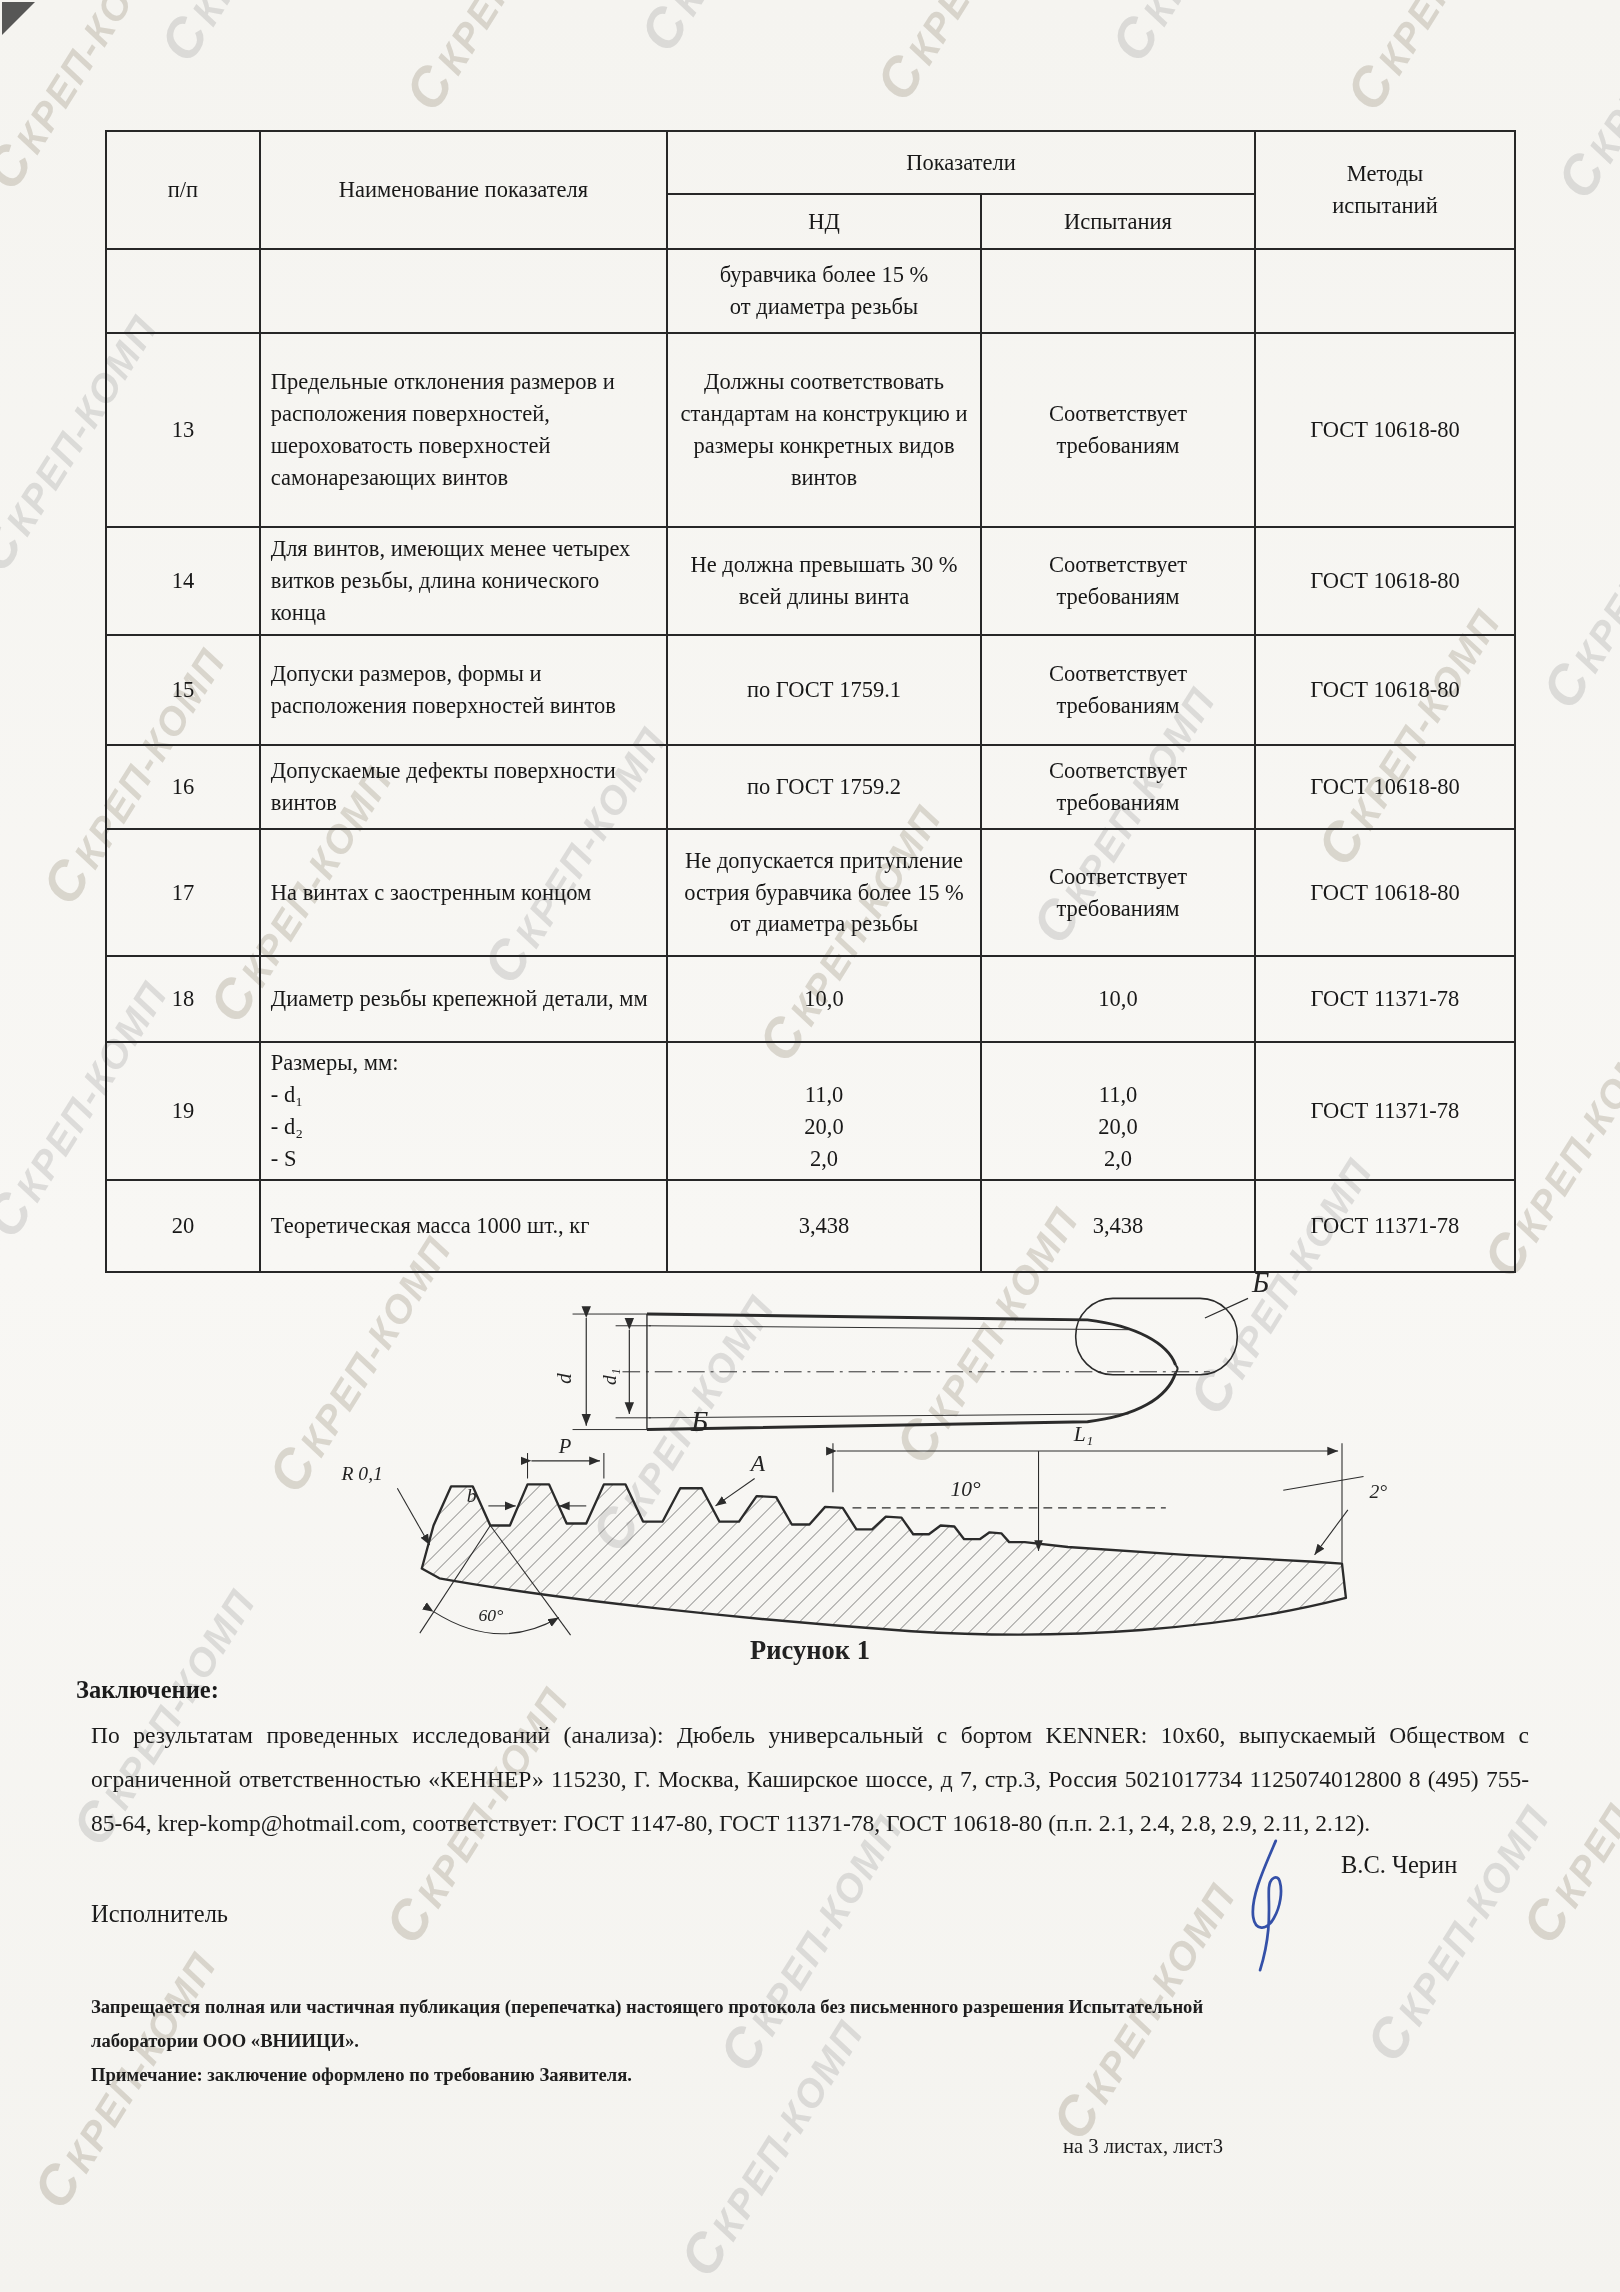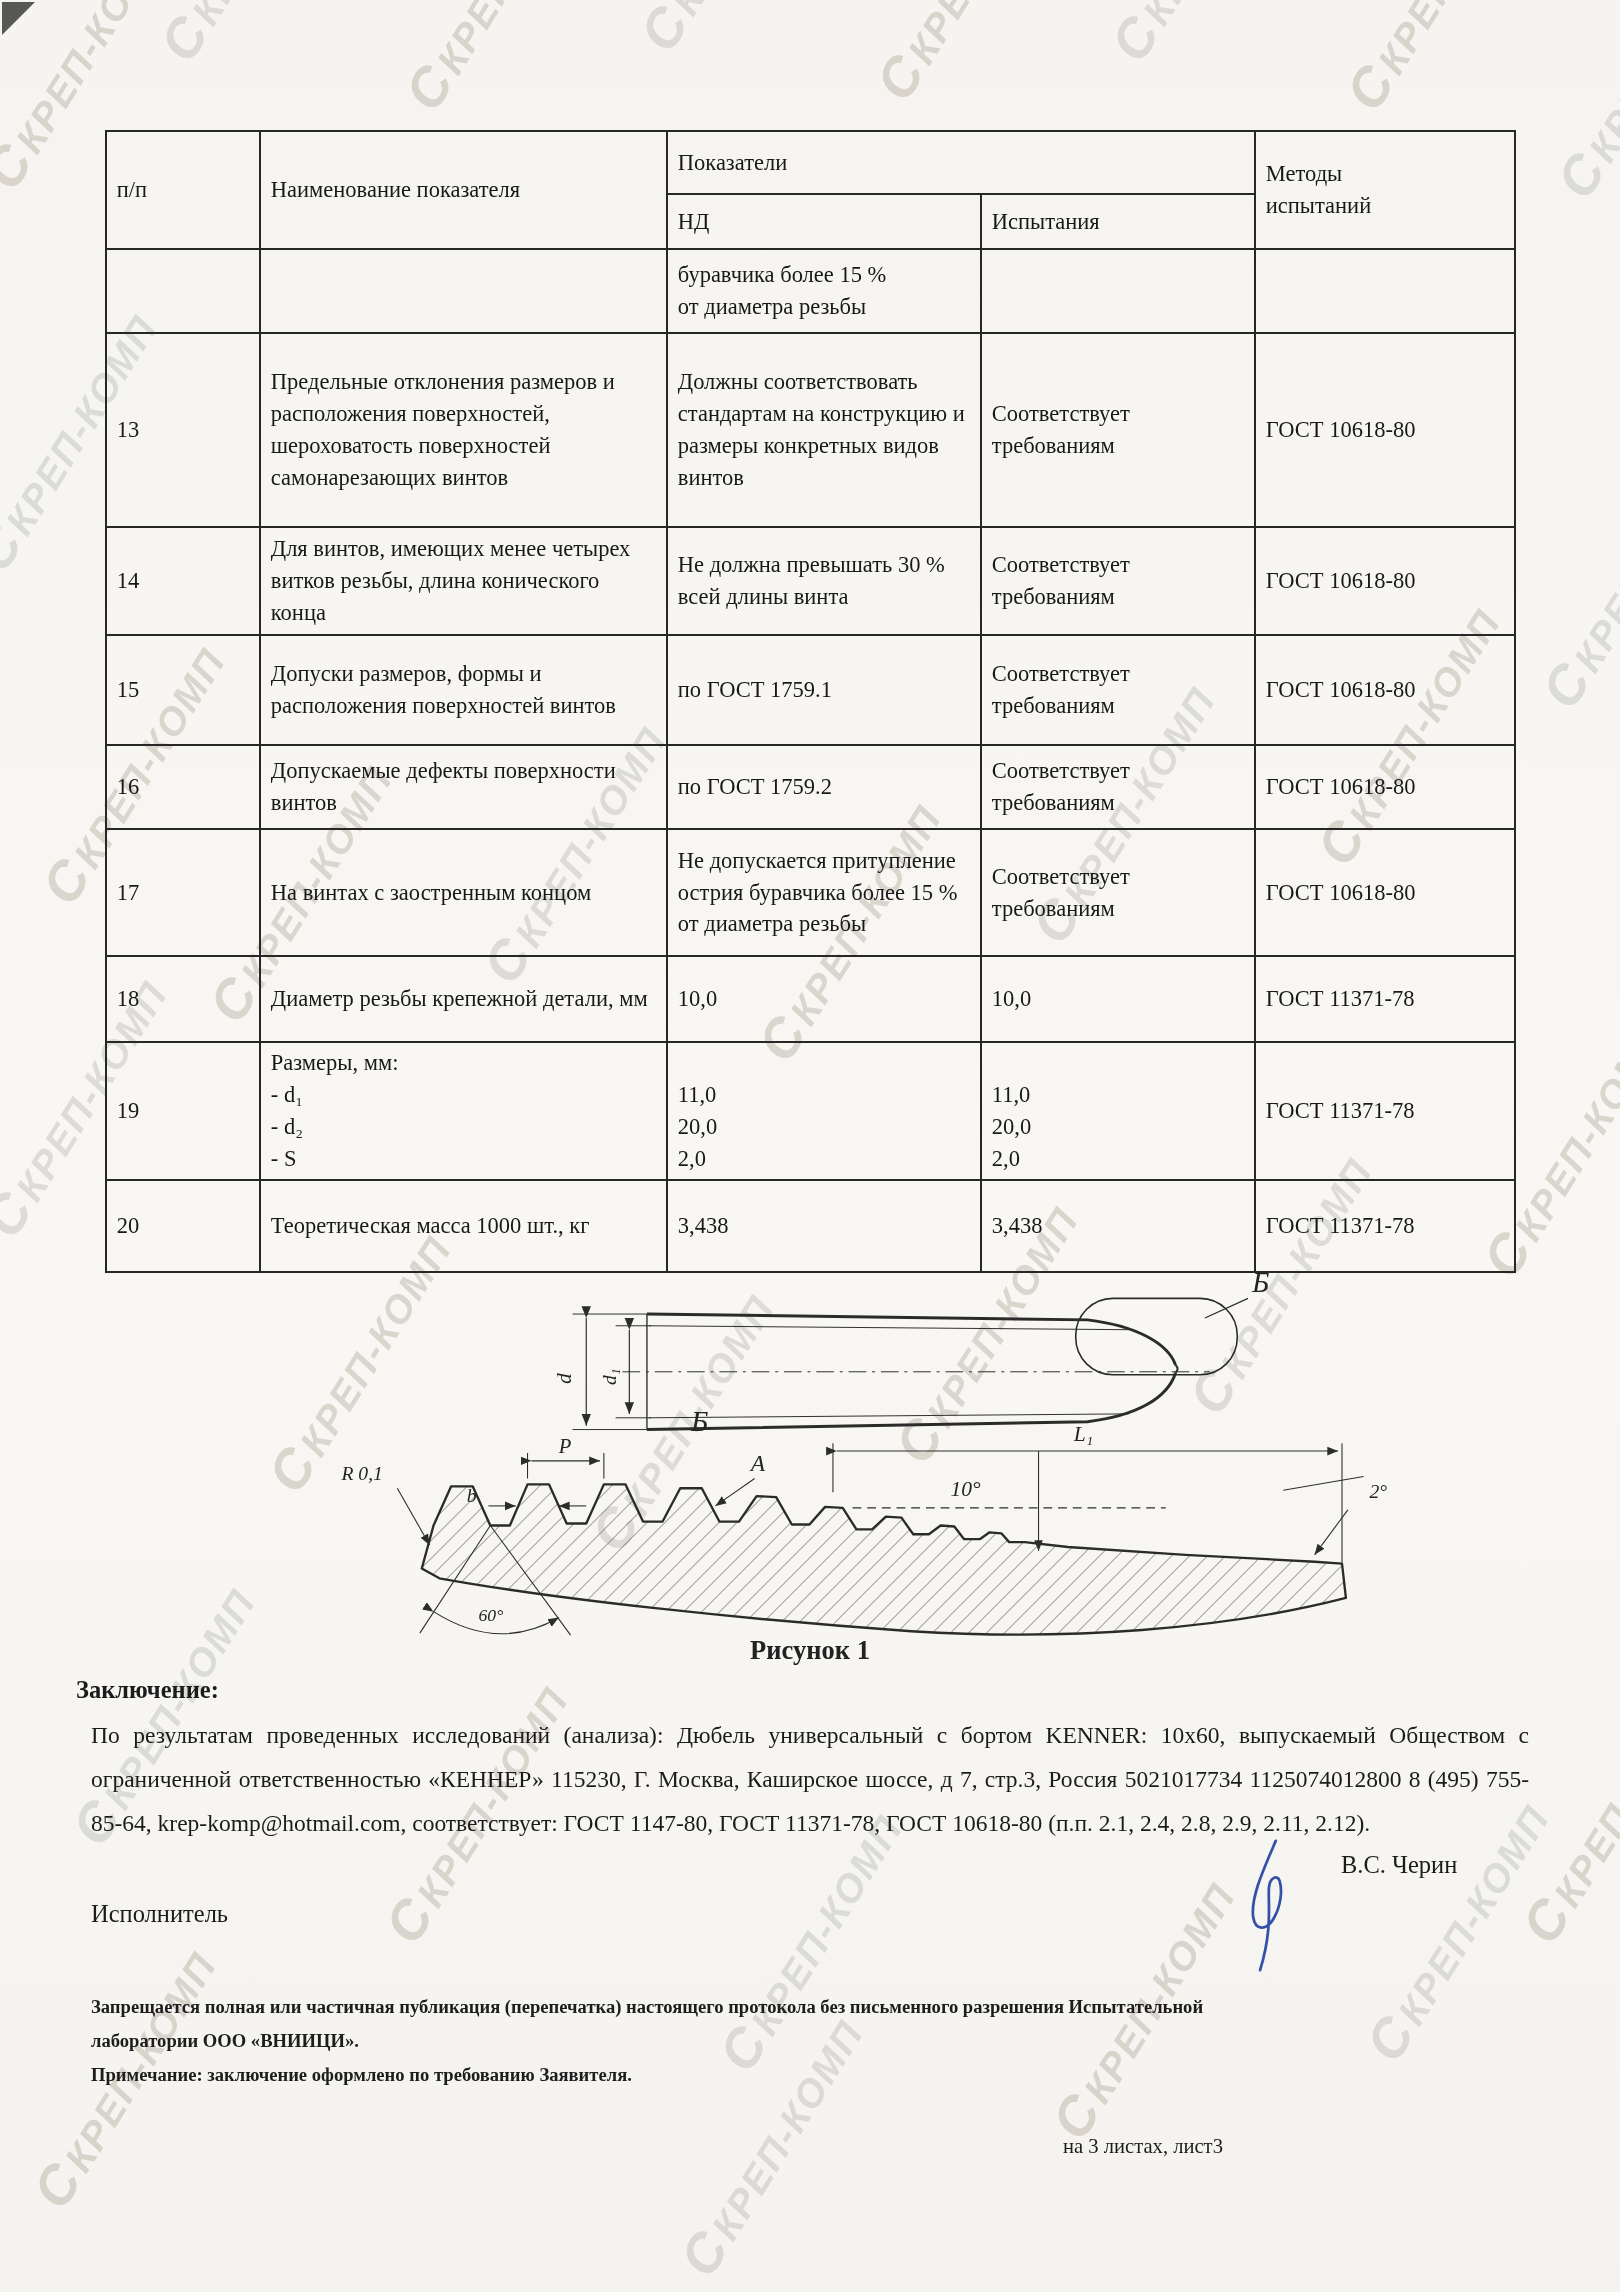--- a/index.html
+++ b/index.html
@@ -20,21 +20,21 @@
   .corner-mark{position:absolute;left:2px;top:2px;width:0;height:0;
                border-top:33px solid #2f2f2f;border-right:33px solid transparent;opacity:.8;}
   .doc-title{position:absolute;left:113px;top:69px;width:1402px;text-align:center;
              font-size:24.5px;letter-spacing:0.5px;color:#222;}
   
   table.doc-table{position:absolute;left:105px;top:130px;width:1408px;border-collapse:collapse;
                   table-layout:fixed;font-size:22.5px;color:#181818;background:transparent;
                   border:2.9px solid #1f1f1f;}
   .doc-table td,.doc-table th{border:2px solid #272727;padding:3.9px 9.8px;vertical-align:middle;
                   font-weight:normal;white-space:pre-line;line-height:1.42;}
-  .c{text-align:left;}
+  .c{text-align:center;}
   .name-cell{text-align:left;padding-left:15.7px;}
   tr.h64{height:63px;} tr.h56{height:55px;margin-left:16px;} tr.h86{height:84px;} tr.h198{height:194px;}
   tr.h110{height:108px;} tr.h112{height:110px;} tr.h130{height:127px;} tr.h88{height:86px;}
   tr.h126{height:123px;} tr.h94{height:92px;}
   
   .fig-svg{position:absolute;left:323px;top:1269px;}
   .fig-caption{position:absolute;left:0;top:1635px;width:1620px;text-align:center;
                font-size:26.5px;font-weight:bold;color:#222;}
   
   .concl-head{position:absolute;left:76px;top:1676px;font-size:24.5px;font-weight:bold;}

